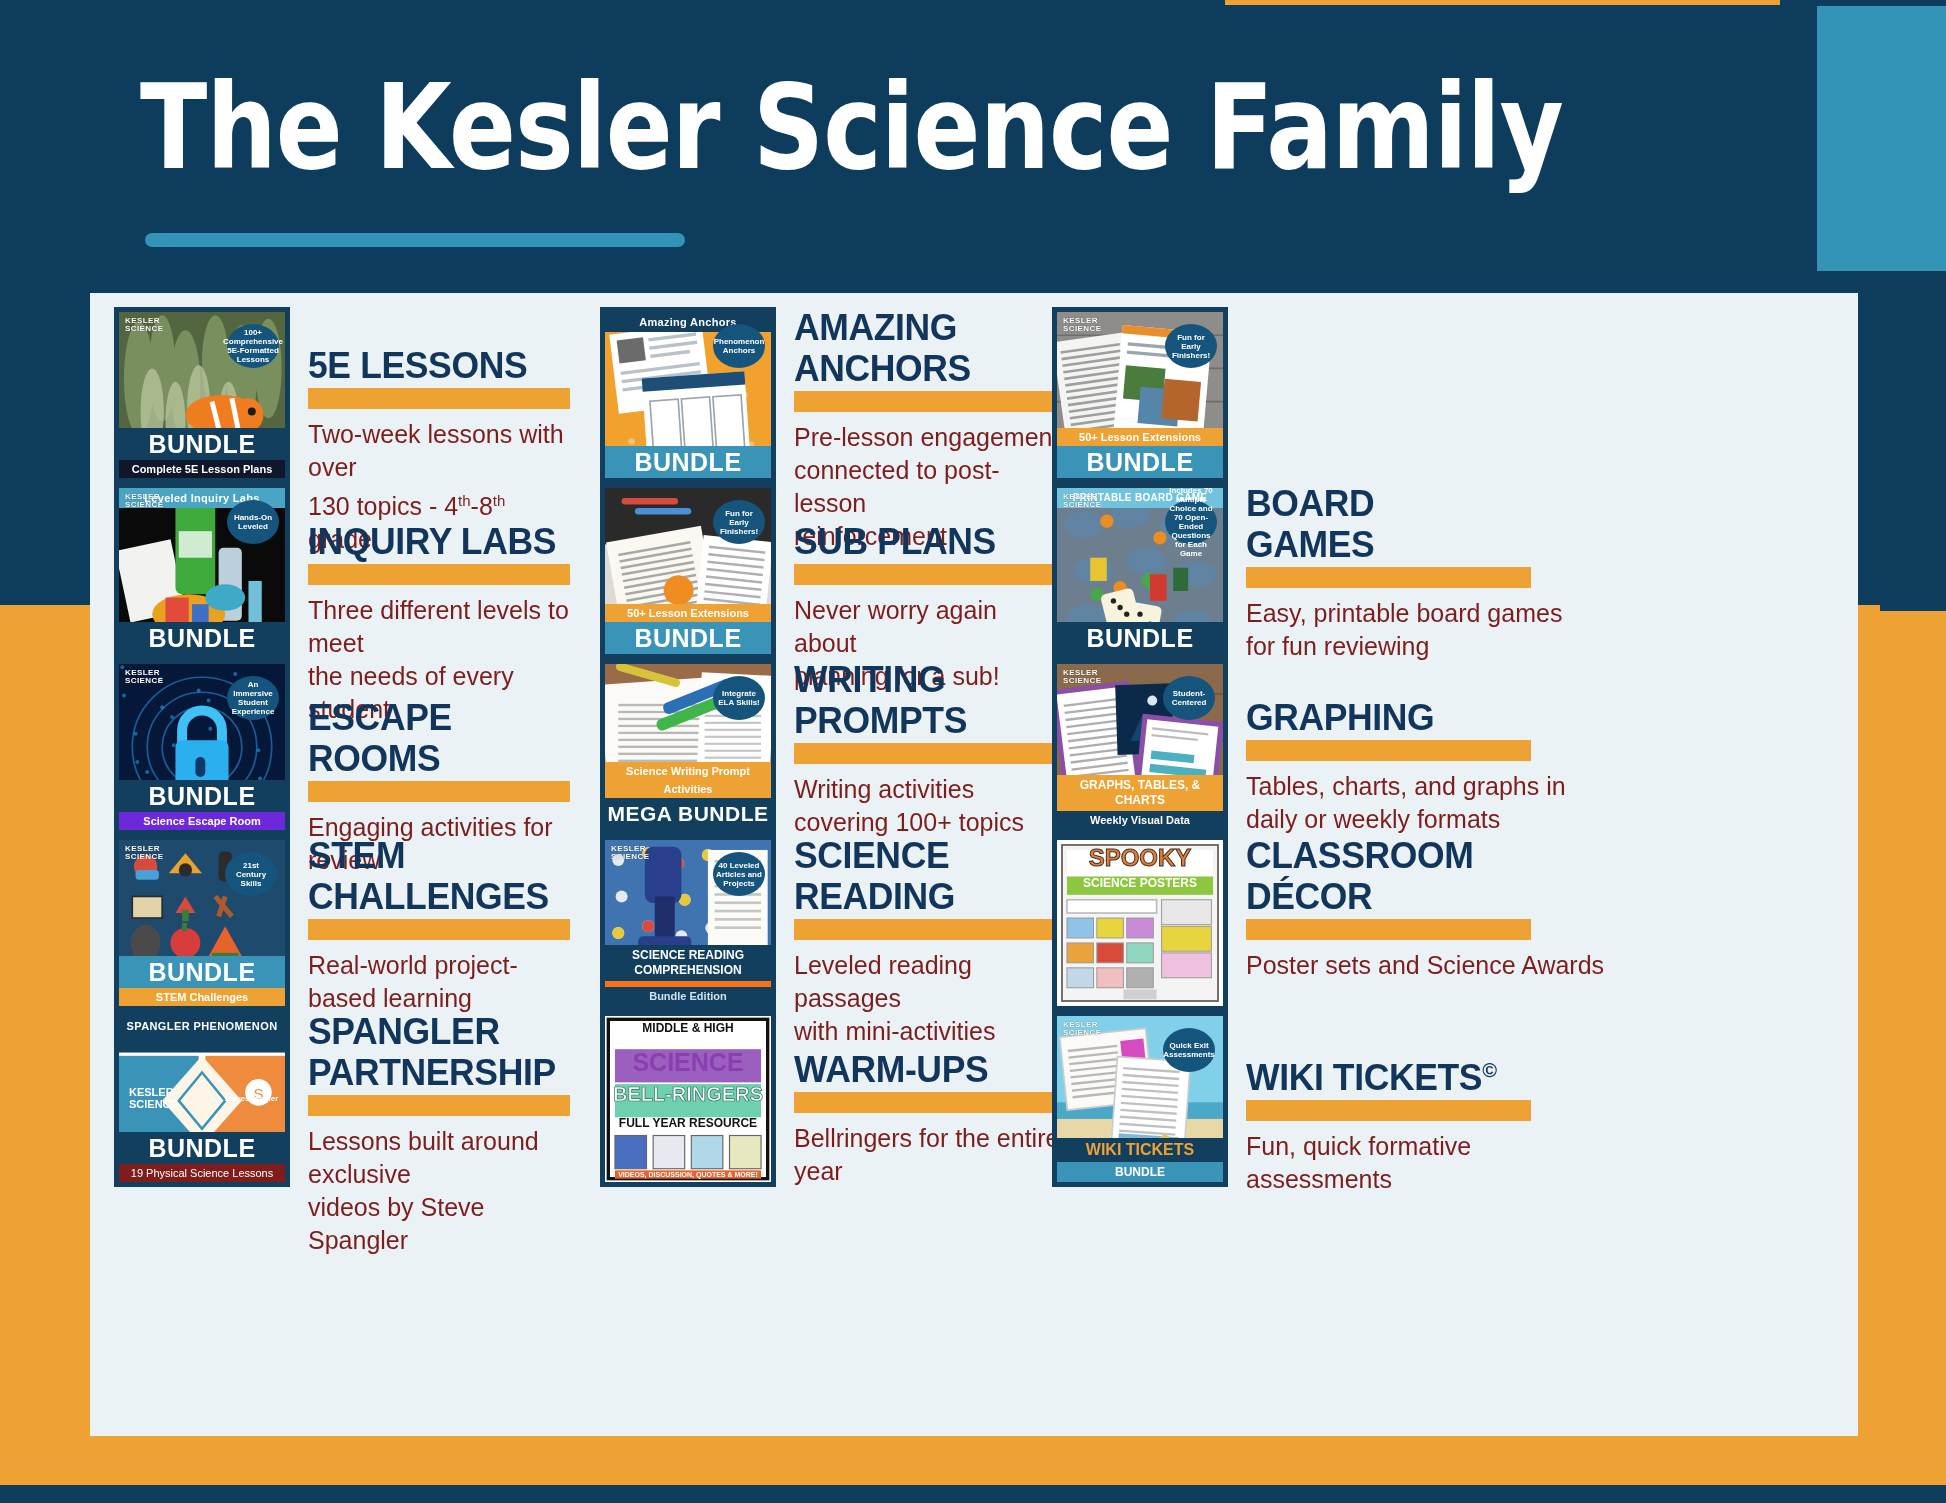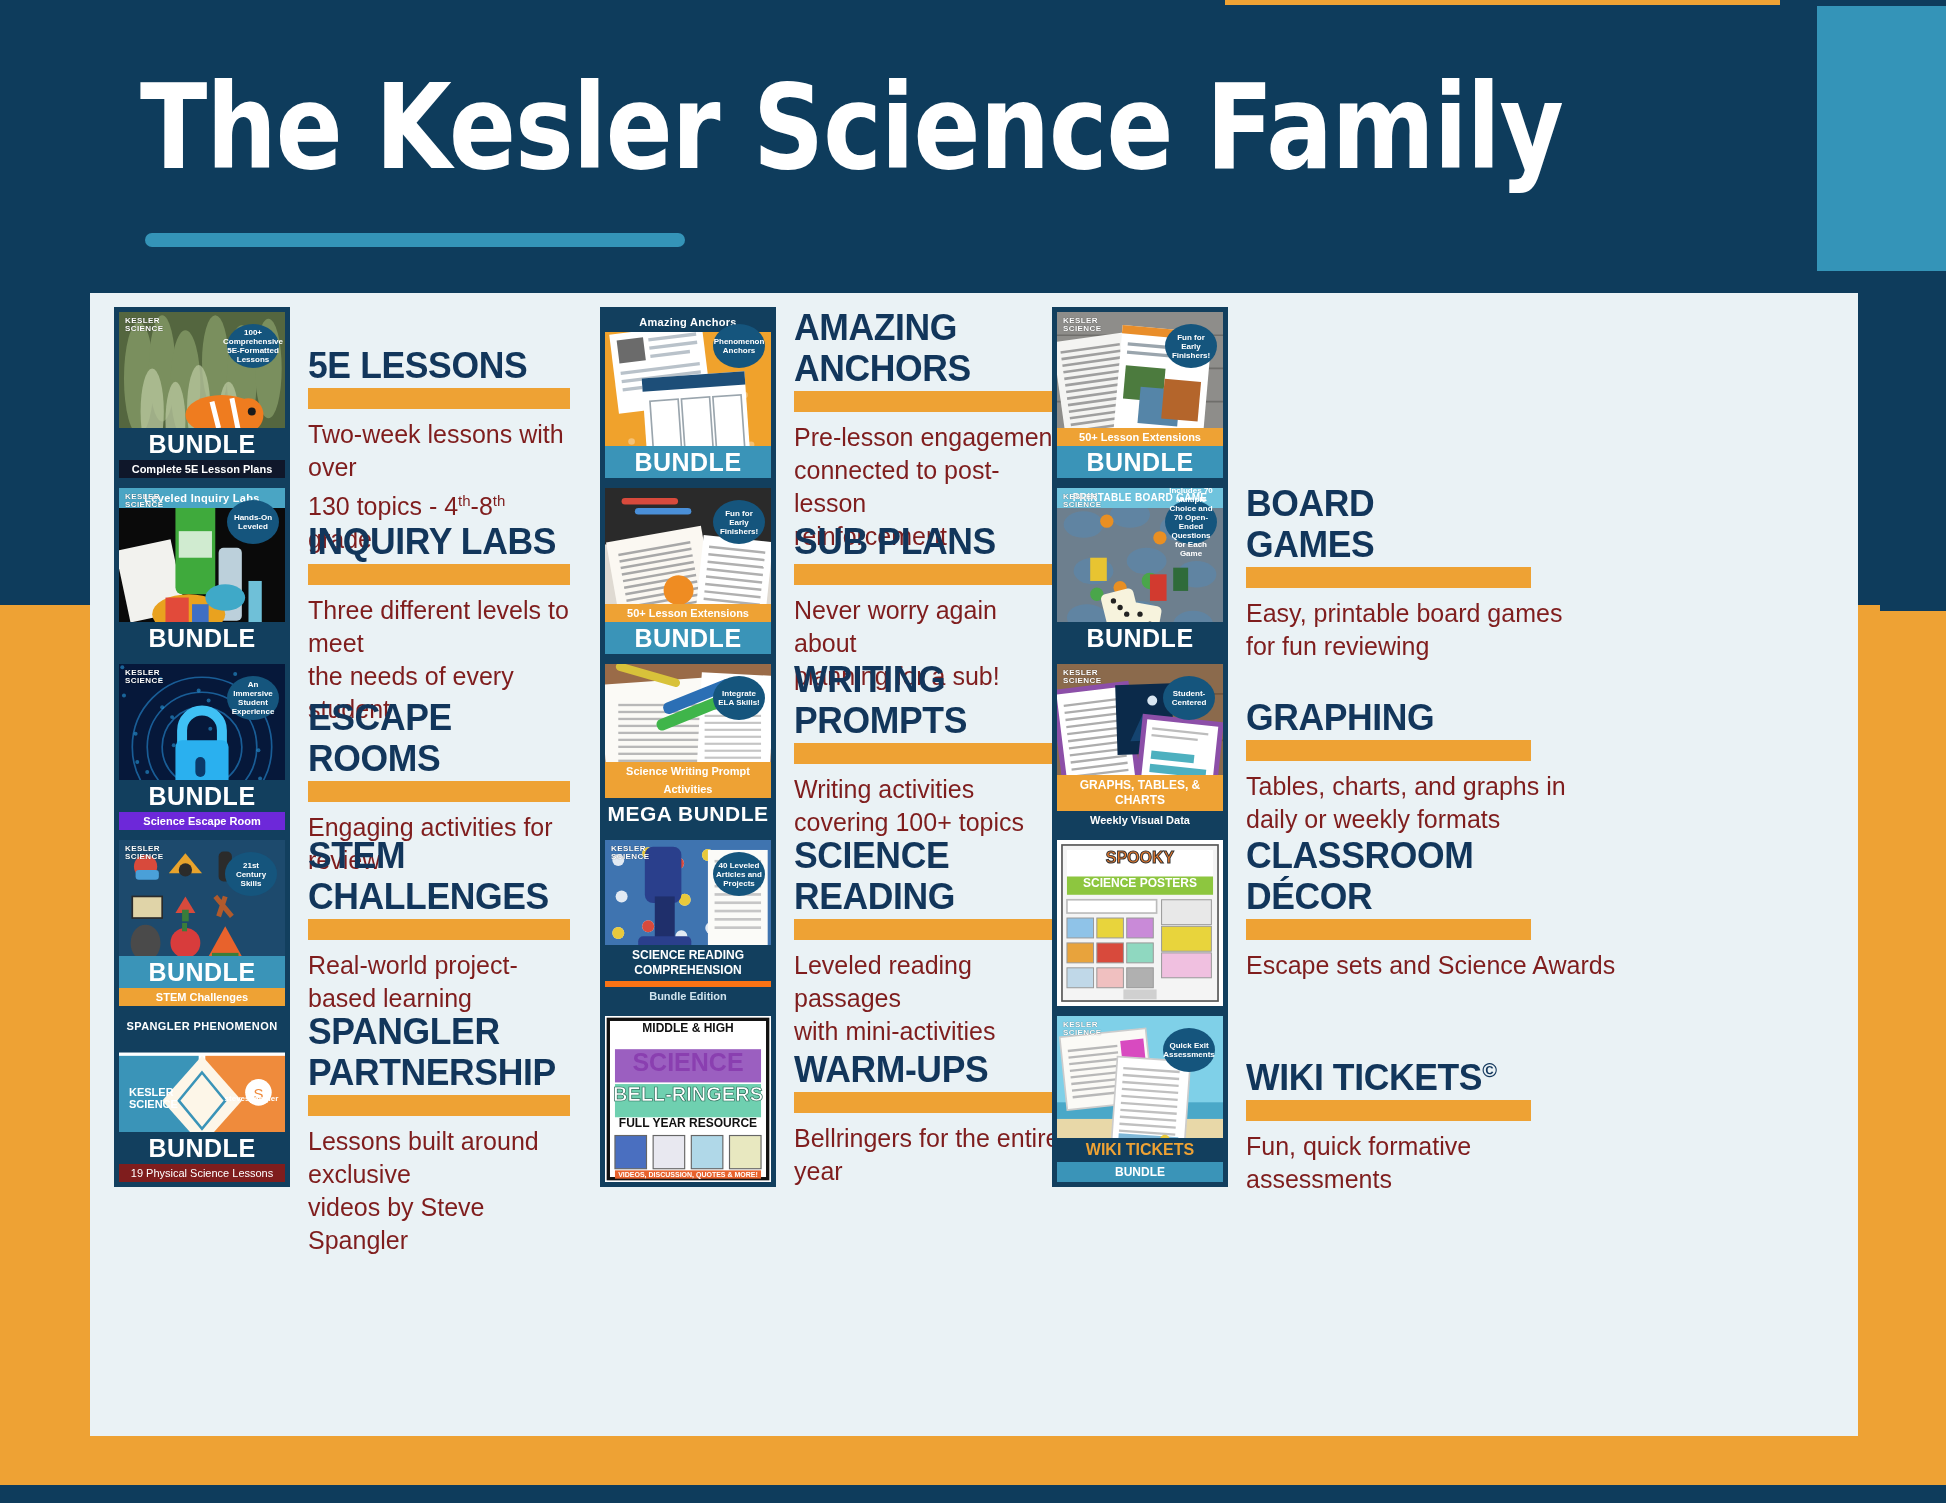--- a/index.html
+++ b/index.html
@@ -688,28 +688,28 @@
               <rect x="42" y="77" width="16" height="12" fill="#b0b0b0" stroke="#999" stroke-width=".6"></rect>
             </g>
         <g>
               <rect x="63" y="36" width="30" height="15" fill="#e8e8e8" stroke="#999" stroke-width=".6"></rect>
               <rect x="63" y="52" width="30" height="15" fill="#e8d43c" stroke="#999" stroke-width=".6"></rect>
               <rect x="63" y="68" width="30" height="15" fill="#f0c0e0" stroke="#999" stroke-width=".6"></rect>
             </g>
         <rect x="40" y="90" width="20" height="6" fill="#d0d0d0"></rect>
           </svg>
           <div style="position:absolute;left:5%;top:4%;width:90%;text-align:center;color:#ef7c2c;
-      font-size:16px;line-height:22px;font-weight:bold;-webkit-text-stroke:1px #333;">SPOOKY</div>
+      font-size:24px;line-height:22px;font-weight:bold;-webkit-text-stroke:1px #333;">SPOOKY</div>
           <div style="position:absolute;left:5%;top:22%;width:90%;text-align:center;color:#fff;
       font-size:12px;line-height:13px;font-weight:bold;">SCIENCE POSTERS</div>
         </div>
      <div class="ctext">
        <div class="ctitle">CLASSROOM<br>DÉCOR</div>
        <div class="rule" style="width:285px;"></div>
-       <div class="cdesc">Escape sets and Science Awards</div>
+       <div class="cdesc">Poster sets and Science Awards</div>
      </div>
       </div>
       <div class="card" style="left: 24px; top: 718px; width: 460px;">
         <div class="thumb">
           <svg class="thumb-art" viewBox="0 0 100 100" preserveAspectRatio="none">
        <rect width="100" height="100" fill="#ffffff"></rect>
             <rect width="100" height="100" fill="#ffffff"></rect>
         <rect x="0" y="0" width="100" height="22" fill="#123f5e"></rect>
         <rect x="0" y="24" width="48" height="54" fill="#3a94b8"></rect>
         <rect x="52" y="24" width="48" height="54" fill="#ef8b3c"></rect>

